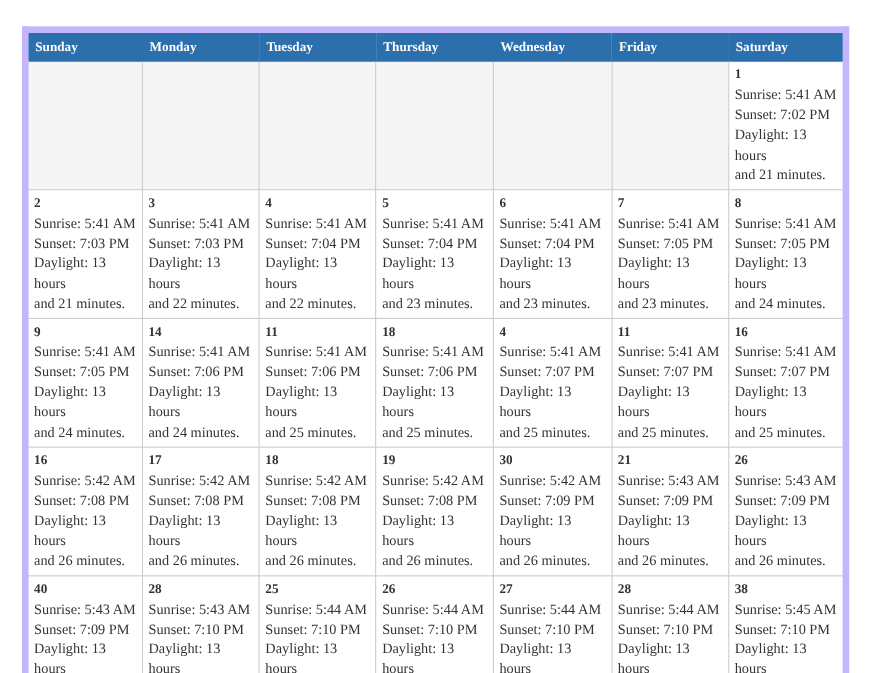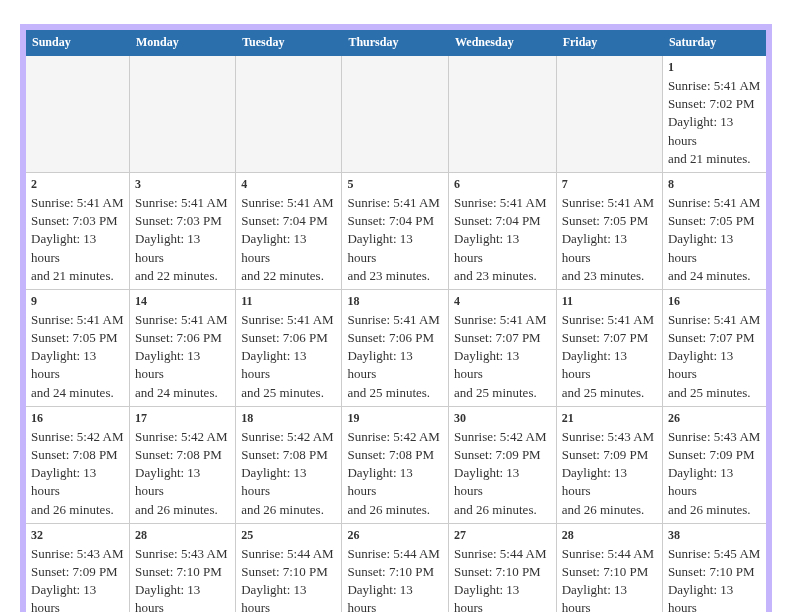--- a/index.html
+++ b/index.html
@@ -283,21 +283,21 @@
           <td>
             <span class="day-number">26</span>
             <div class="day-info" style="white-space: pre-line;">Sunrise: 5:43 AM
 Sunset: 7:09 PM
 Daylight: 13 hours
 and 26 minutes.</div>
           </td>
         </tr>
         <tr class="week-row">
           <td>
-            <span class="day-number">32</span>
+            <span class="day-number">40</span>
             <div class="day-info" style="white-space: pre-line;">Sunrise: 5:43 AM
 Sunset: 7:09 PM
 Daylight: 13 hours
 and 26 minutes.</div>
           </td>
           <td>
             <span class="day-number">28</span>
             <div class="day-info" style="white-space: pre-line;">Sunrise: 5:43 AM
 Sunset: 7:10 PM
 Daylight: 13 hours

